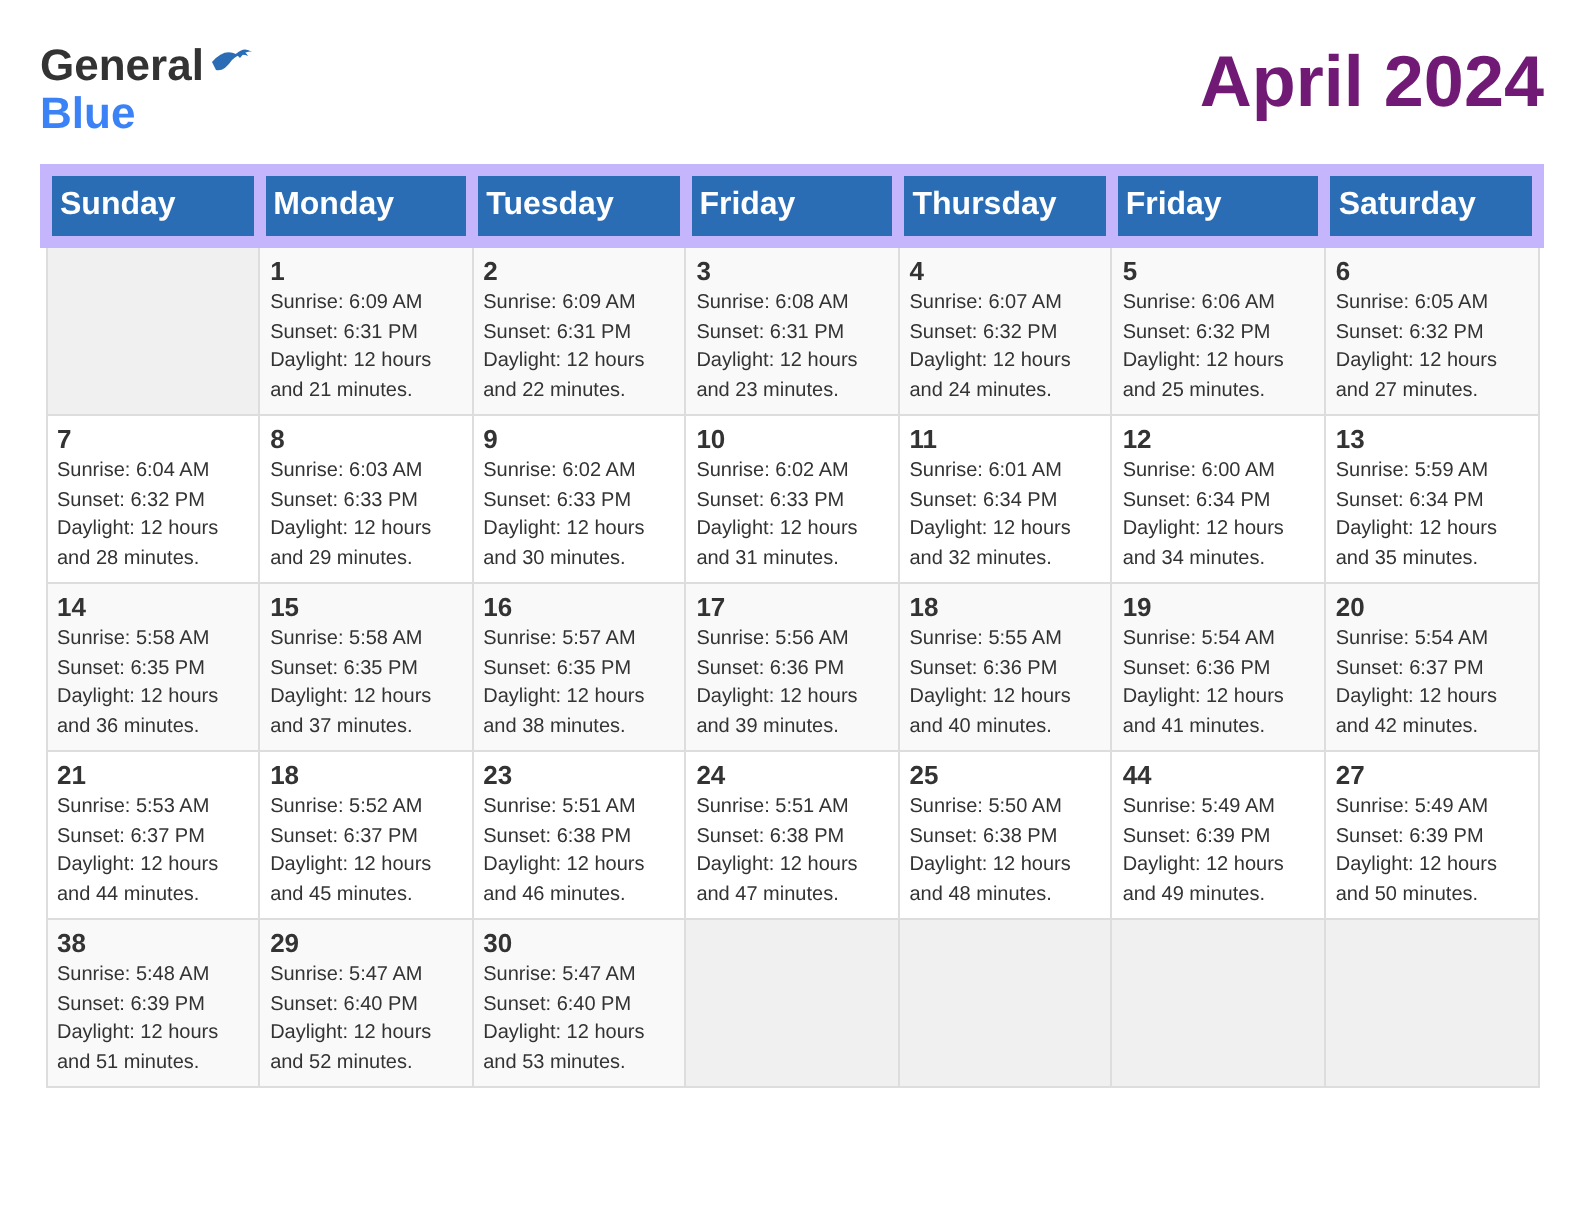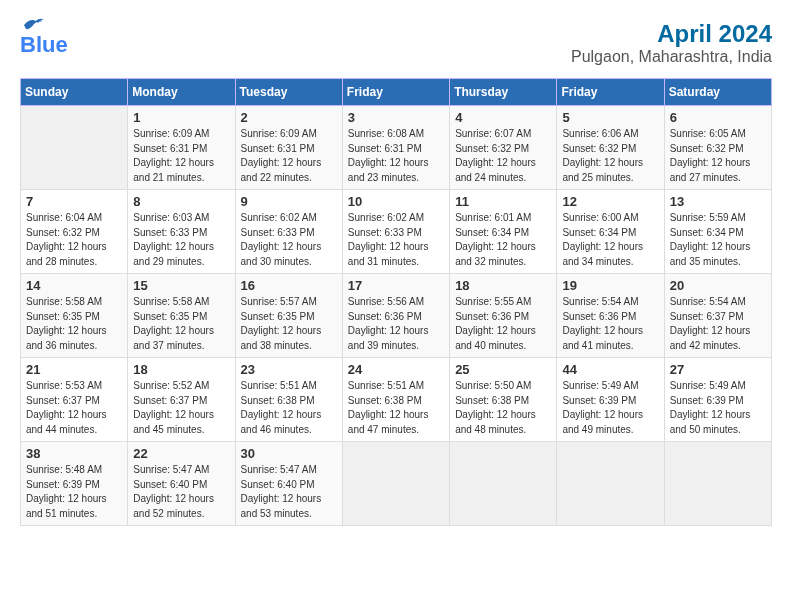--- a/index.html
+++ b/index.html
@@ -18,41 +18,41 @@
     }
     .logo {
       display: flex;
       flex-direction: column;
       align-items: flex-start;
     }
     .title-block {
       text-align: right;
     }
     .month-title {
-      font-size: 24px;
+      font-size: 36px;
       font-weight: bold;
-      color: #0369a1;
+      color: #701a75;
     }
     .location {
       font-size: 16px;
       color: #555;
     }
     table {
       width: 100%;
       border-collapse: collapse;
       font-size: 11px;
     }
     thead tr th {
       background-color: #2a6db5;
       color: #fff;
       padding: 6px 4px;
       text-align: left;
-      font-size: 12px;
+      font-size: 16px;
       font-weight: bold;
-      border: 1px solid #c4b5fd;
+      border: 6px solid #c4b5fd;
     }
     tbody tr td {
       vertical-align: top;
       padding: 4px 5px;
       border: 1px solid #ddd;
       height: 80px;
       width: calc(100% / 7);
       background: #fff;
     }
     tbody tr:nth-child(odd) td {
@@ -73,30 +73,30 @@
     .empty-cell {
       background: #f0f0f0 !important;
     }
   </style>
 </head>
 <body>
 
 <div class="header">
   <div class="logo">
     <div style="display:flex;align-items:center;">
+      <span style="font-size:22px;font-weight:bold;color:#333;">General</span>
       <svg width="22" height="18" viewBox="0 0 22 18" style="margin-left:2px;margin-top:-4px;">
         <path d="M2,9 Q8,2 14,5 Q18,2 20,6 Q16,4 12,8 Q8,14 4,13 Z" fill="#2a6db5"></path>
         <path d="M14,5 Q18,1 22,4 Q19,3 16,7 Z" fill="#2a6db5"></path>
       </svg>
     </div>
     <div style="font-size:22px;font-weight:bold;color:#3b82f6;margin-top:-2px;">Blue</div>
   </div>
   <div class="title-block">
     <div class="month-title">April 2024</div>
-    <div class="location">Pulgaon, Maharashtra, India</div>
   </div>
 </div>
 
 <table>
   <thead>
     <tr>
     <th>Sunday</th>
         <th>Monday</th>
         <th>Tuesday</th>
         <th>Friday</th>
@@ -222,21 +222,21 @@
           <span class="day-number">27</span>
           <div class="day-info">Sunrise: 5:49 AM<br>Sunset: 6:39 PM<br>Daylight: 12 hours and 50 minutes.</div>
         </td>
       </tr>
       <tr>
         <td>
           <span class="day-number">38</span>
           <div class="day-info">Sunrise: 5:48 AM<br>Sunset: 6:39 PM<br>Daylight: 12 hours and 51 minutes.</div>
         </td>
         <td>
-          <span class="day-number">22</span>
+          <span class="day-number">29</span>
           <div class="day-info">Sunrise: 5:47 AM<br>Sunset: 6:40 PM<br>Daylight: 12 hours and 52 minutes.</div>
         </td>
         <td>
           <span class="day-number">30</span>
           <div class="day-info">Sunrise: 5:47 AM<br>Sunset: 6:40 PM<br>Daylight: 12 hours and 53 minutes.</div>
         </td>
         <td class="empty-cell"></td>
         <td class="empty-cell"></td>
         <td class="empty-cell"></td>
         <td class="empty-cell"></td>

